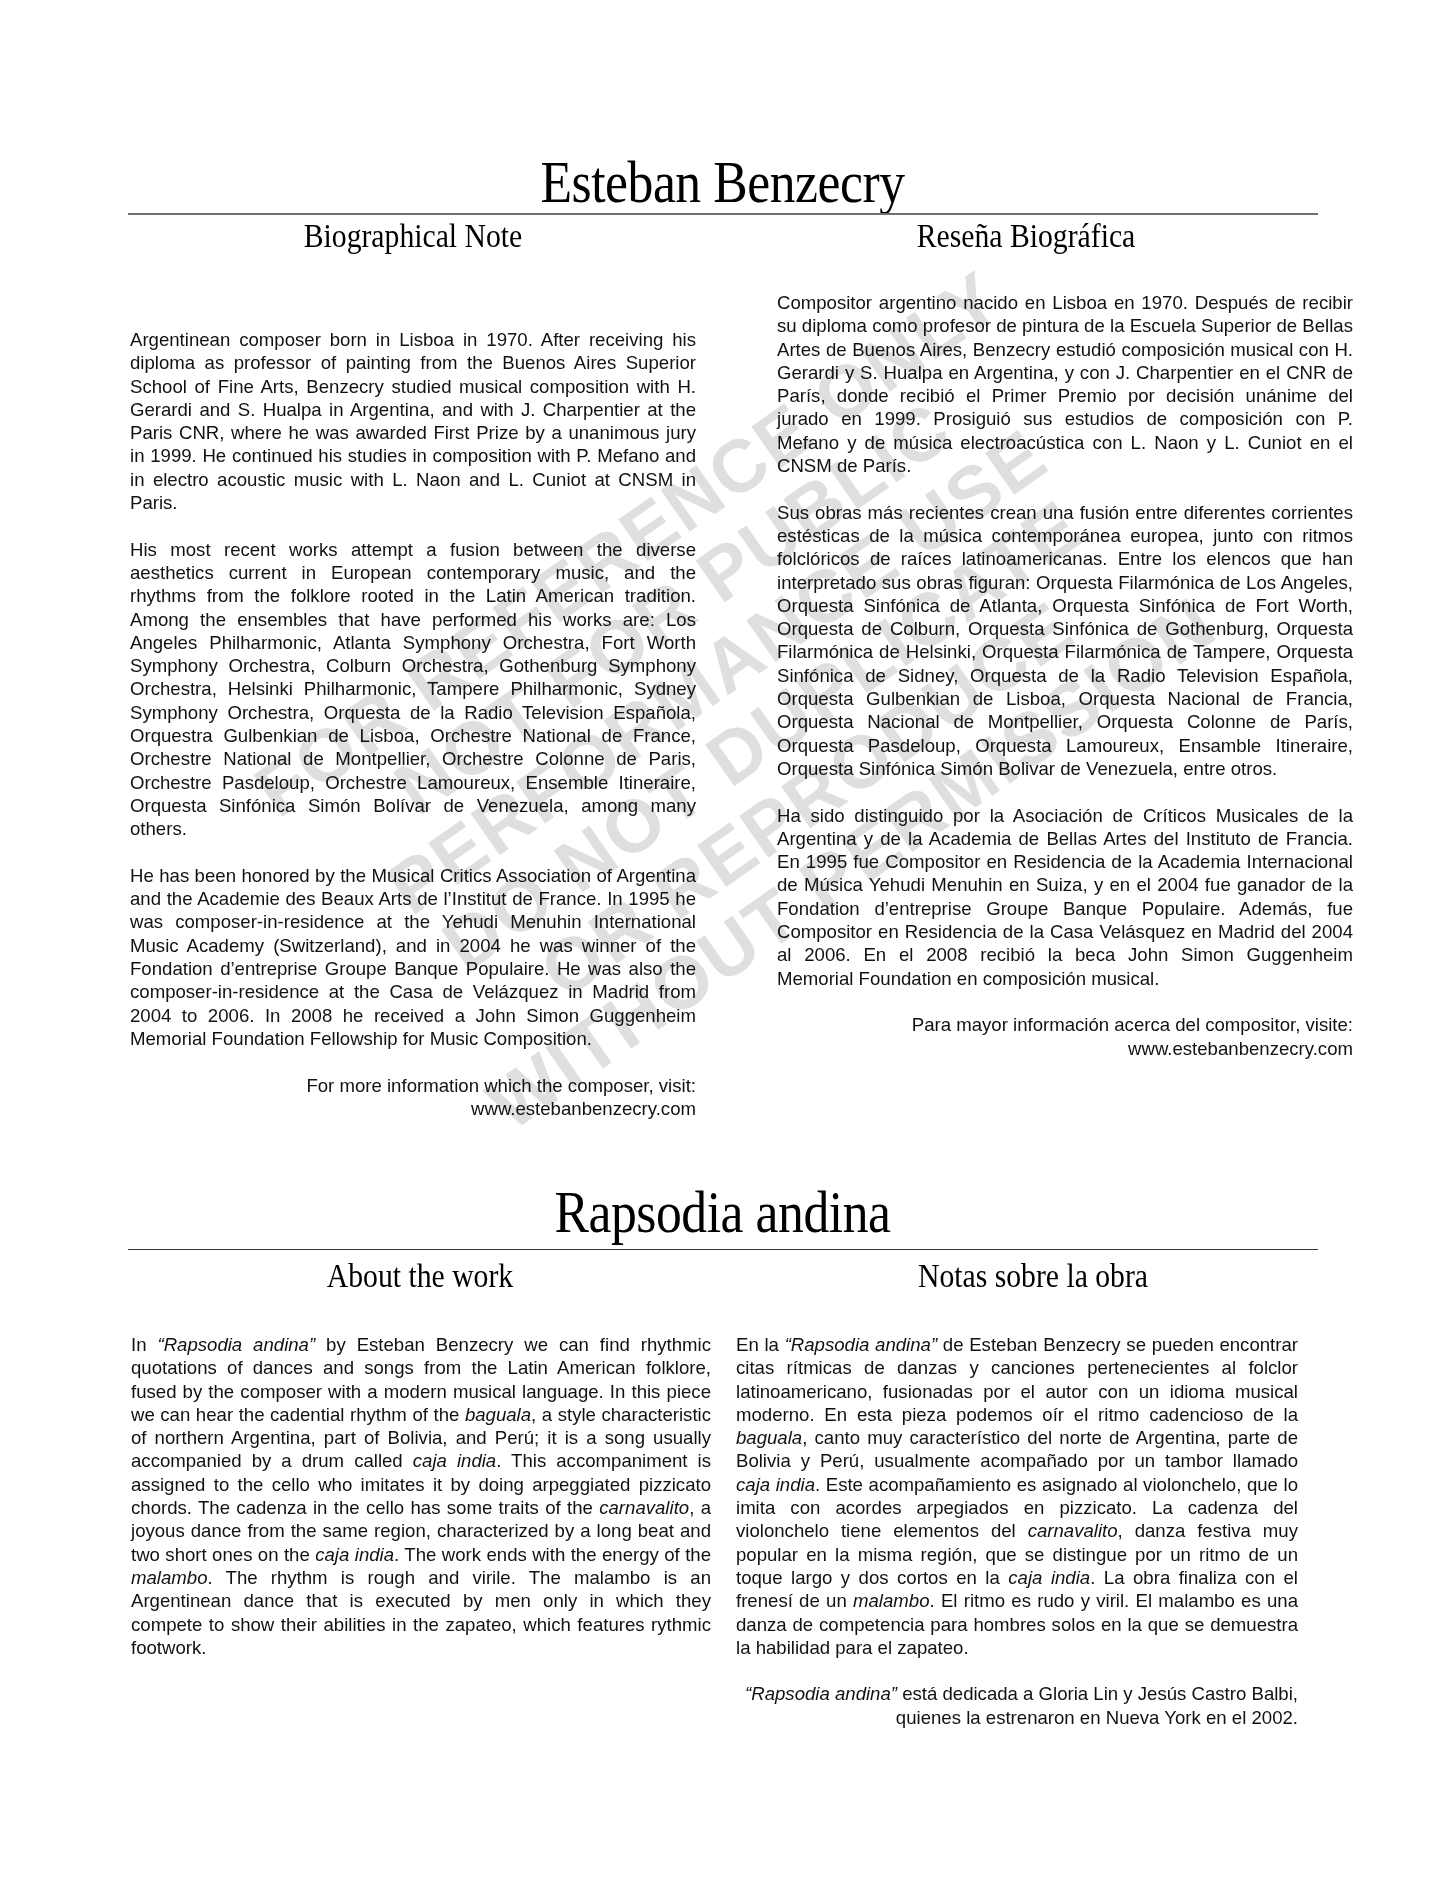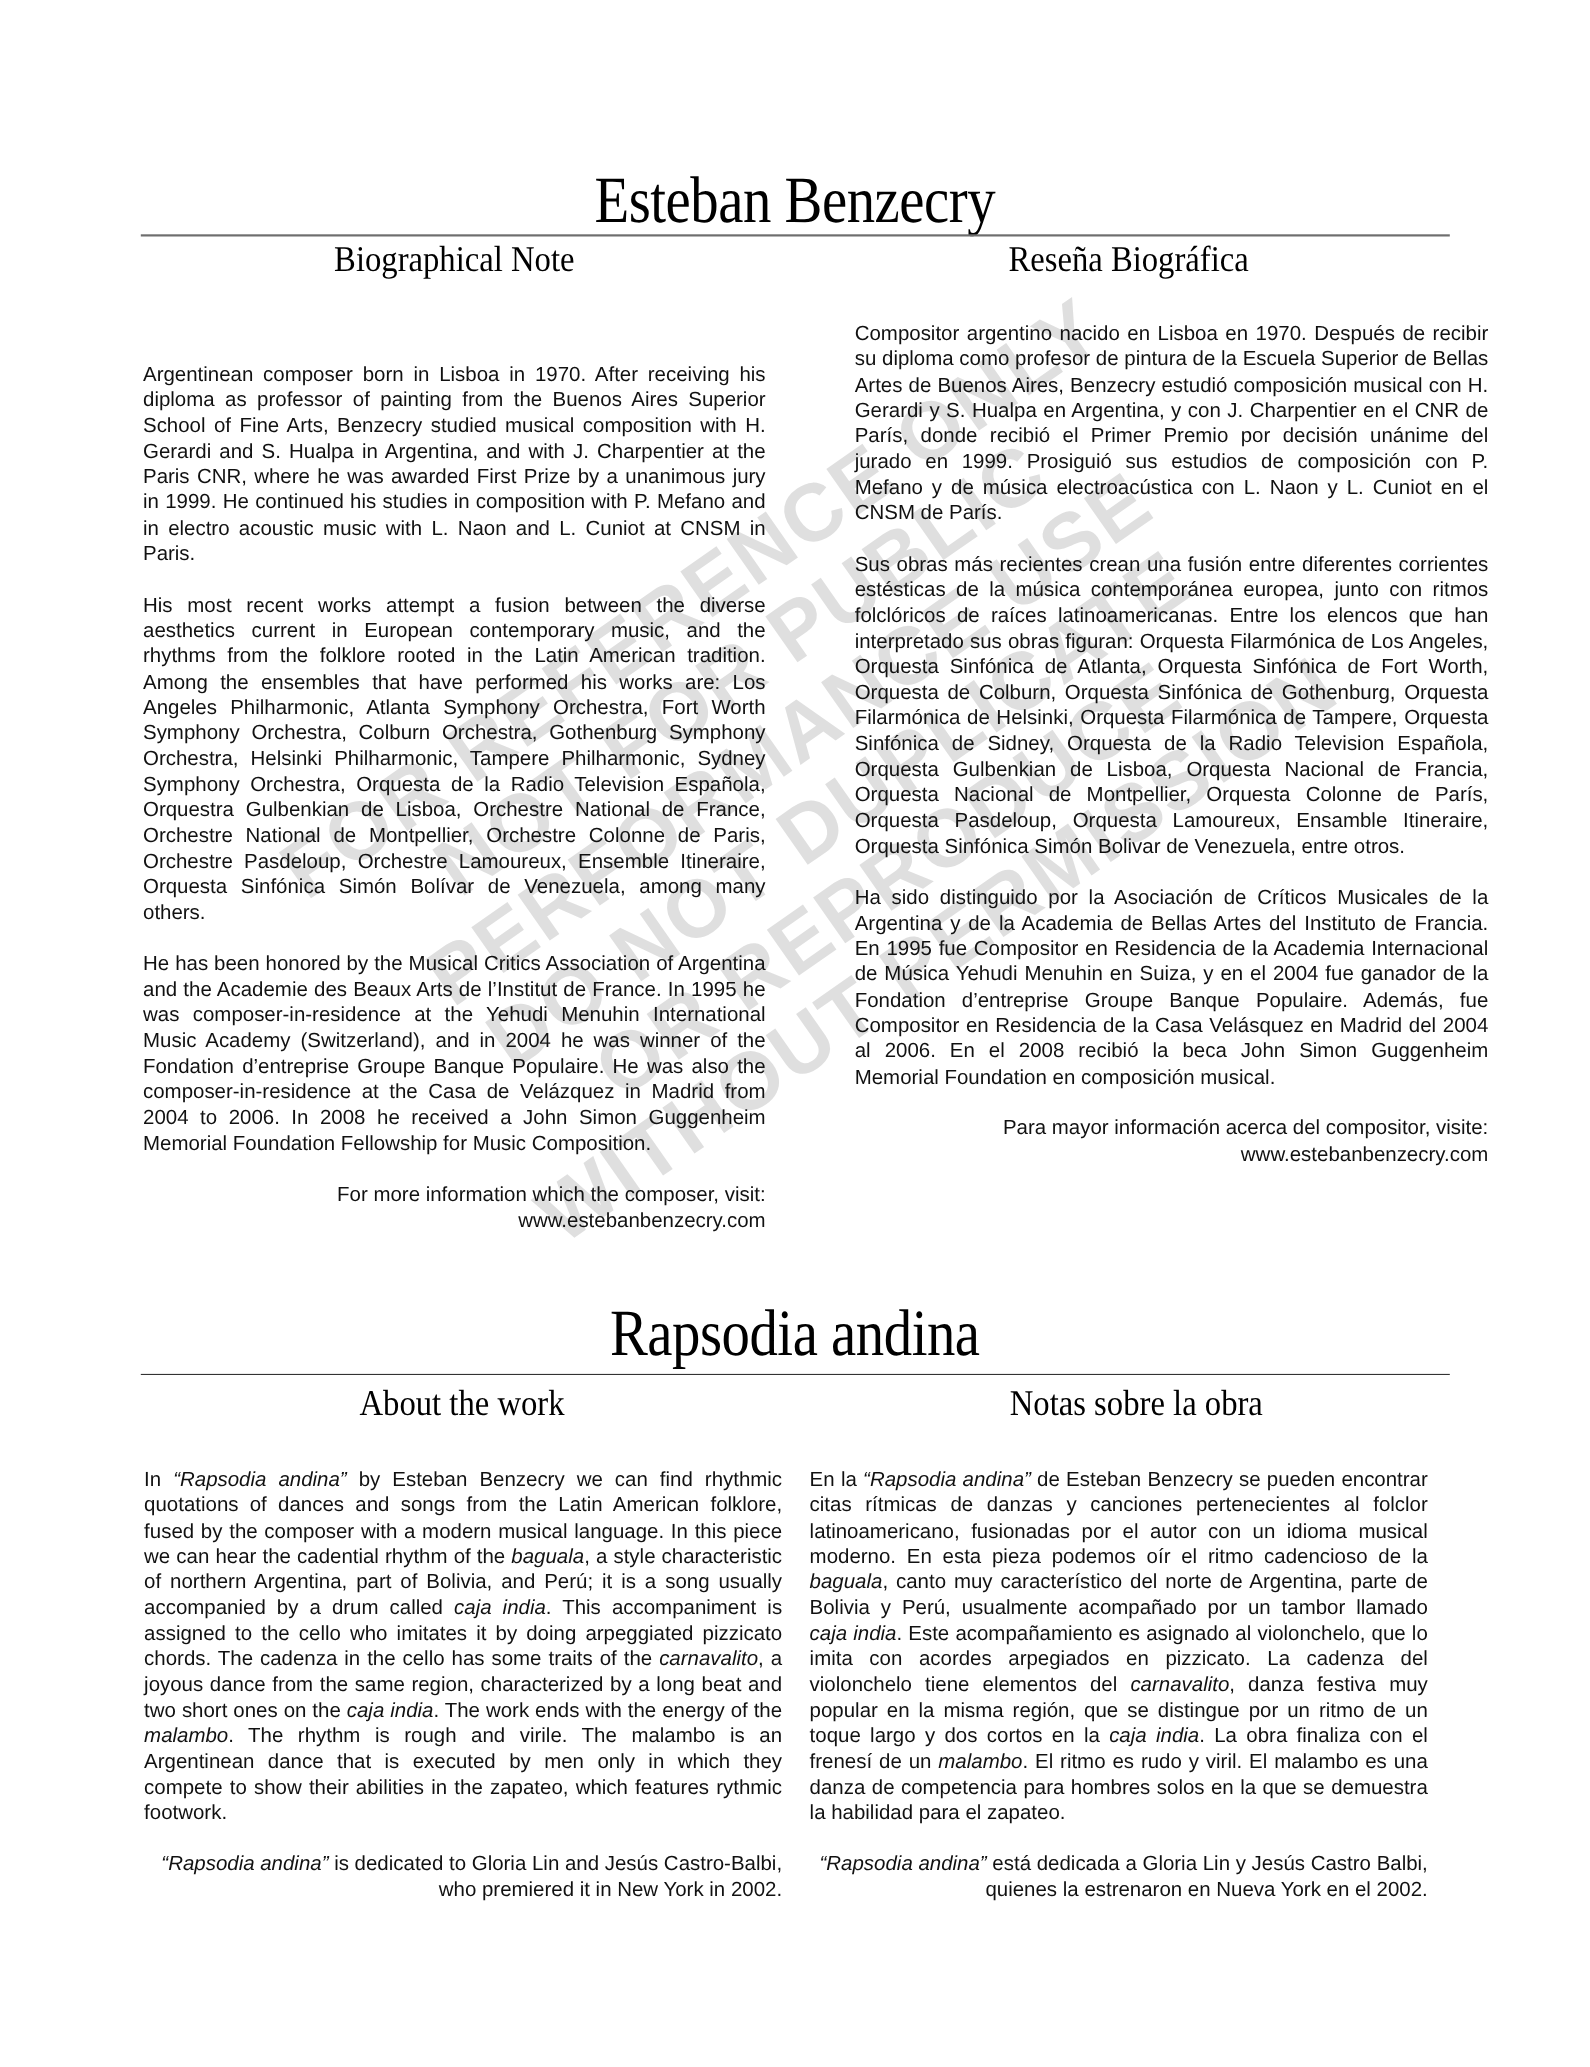--- a/index.html
+++ b/index.html
@@ -82,21 +82,20 @@
     </p>
   </div>
 
   <div class="title" style="top:1182px;">Rapsodia andina</div>
   <div class="rule thin" style="top:1249px;"></div>
   <div class="subhead" style="left:130px; width:580px; top:1258px;">About the work</div>
   <div class="subhead" style="left:752px; width:562px; top:1258px;">Notas sobre la obra</div>
 
   <div class="col" style="left:131px; top:1333px; width:580px;">
     <p><span>In </span><em>“Rapsodia andina”</em><span> by Esteban Benzecry we can find rhythmic quotations of dances and songs from the Latin American folklore, fused by the composer with a modern musical language. In this piece we can hear the cadential rhythm of the </span><em>baguala</em><span>, a style characteristic of northern Argentina, part of Bolivia, and Perú; it is a song usually accompanied by a drum called </span><em>caja india</em><span>. This accompaniment is assigned to the cello who imitates it by doing arpeggiated pizzicato chords. The cadenza in the cello has some traits of the </span><em>carnavalito</em><span>, a joyous dance from the same region, characterized by a long beat and two short ones on the </span><em>caja india</em><span>. The work ends with the energy of the </span><em>malambo</em><span>. The rhythm is rough and virile. The malambo is an Argentinean dance that is executed by men only in which they compete to show their abilities in the zapateo, which features rythmic footwork.</span></p>
-    <p class="last"><em>“Rapsodia andina”</em><span> is dedicated to Gloria Lin and Jesús Castro-Balbi, who premiered it in New York in 2002.</span></p>
   </div>
 
   <div class="col" style="left:736px; top:1333px; width:562px;">
     <p><span>En la </span><em>“Rapsodia andina”</em><span> de Esteban Benzecry se pueden encontrar citas rítmicas de danzas y canciones pertenecientes al folclor latinoamericano, fusionadas por el autor con un idioma musical moderno. En esta pieza podemos oír el ritmo cadencioso de la </span><em>baguala</em><span>, canto muy característico del norte de Argentina, parte de Bolivia y Perú, usualmente acompañado por un tambor llamado </span><em>caja india</em><span>. Este acompañamiento es asignado al violonchelo, que lo imita con acordes arpegiados en pizzicato. La cadenza del violonchelo tiene elementos del </span><em>carnavalito</em><span>, danza festiva muy popular en la misma región, que se distingue por un ritmo de un toque largo y dos cortos en la </span><em>caja india</em><span>. La obra finaliza con el frenesí de un </span><em>malambo</em><span>. El ritmo es rudo y viril. El malambo es una danza de competencia para hombres solos en la que se demuestra la habilidad para el zapateo.</span></p>
     <p class="last"><em>“Rapsodia andina”</em><span> está dedicada a Gloria Lin y Jesús Castro Balbi, quienes la estrenaron en Nueva York en el 2002.</span></p>
   </div>
 
 </div>
 
 </body></html>

